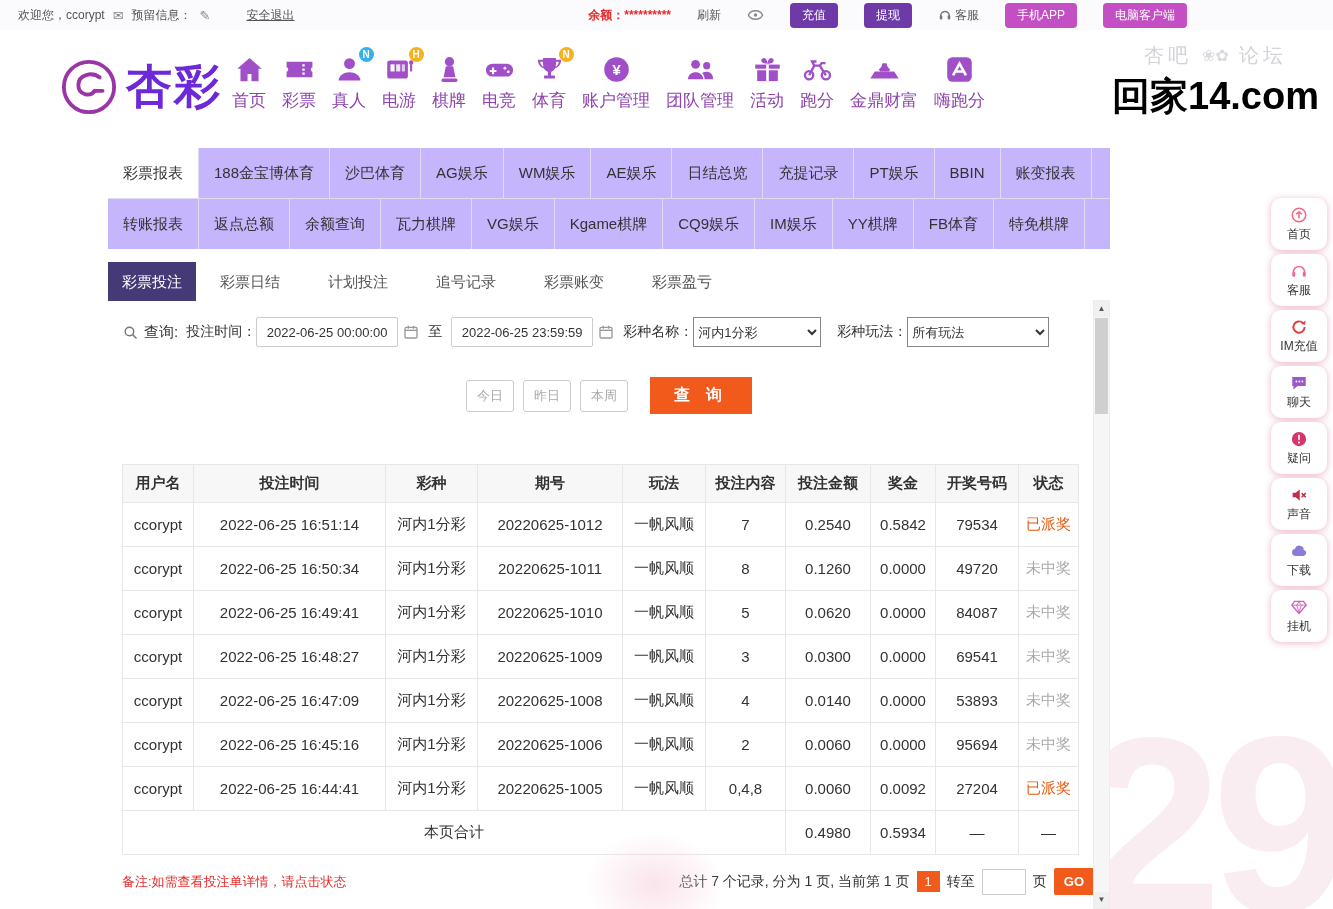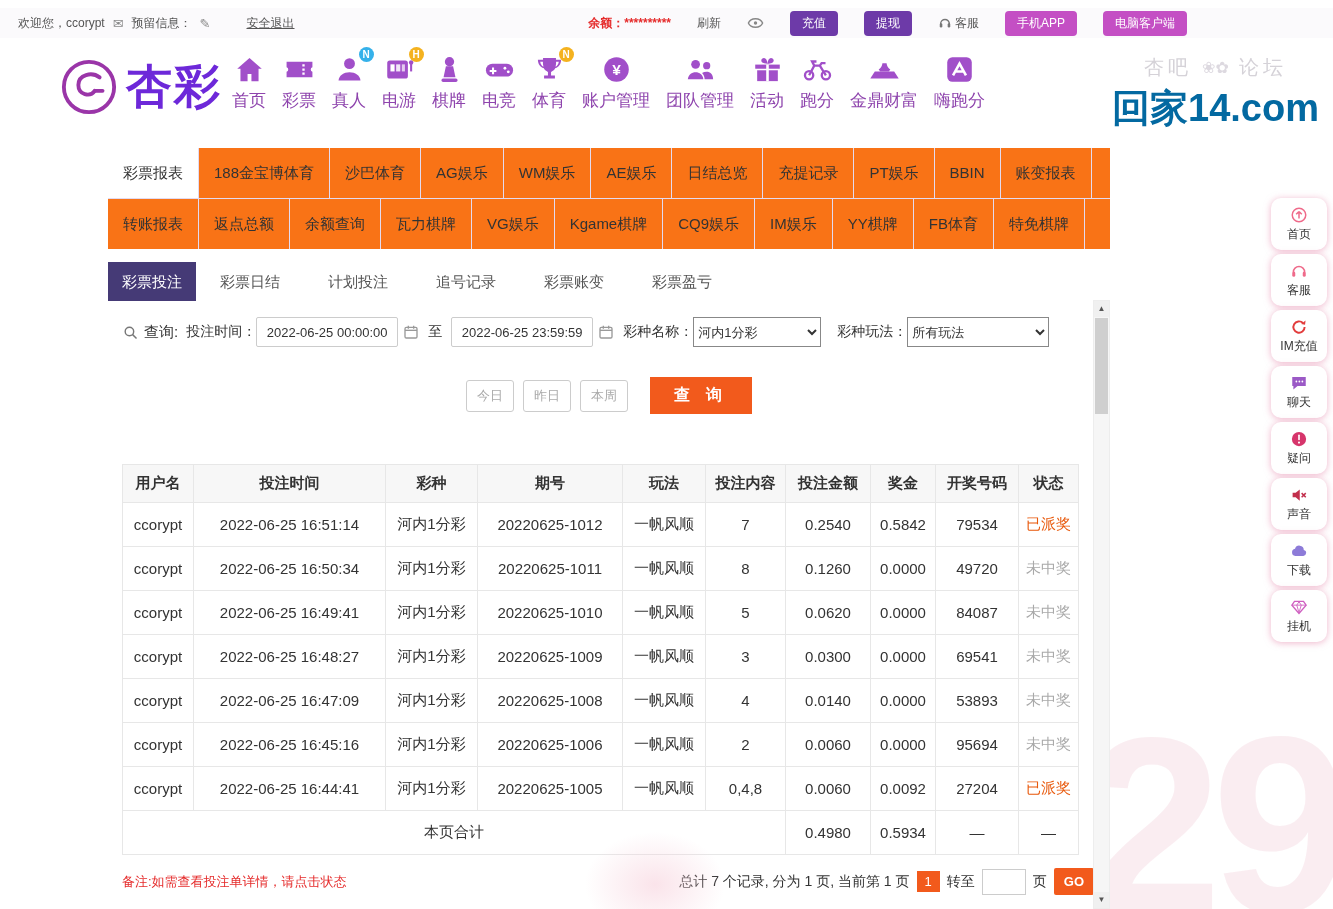--- a/index.html
+++ b/index.html
@@ -5,21 +5,21 @@
 *{margin:0;padding:0;box-sizing:border-box;}
 html,body{width:1333px;height:909px;}
 body{position:relative;overflow:hidden;background:#fff;font-family:"Liberation Sans","DejaVu Sans",sans-serif;}
 [data-interactable="true"]{cursor:pointer;}
 
 
 .bg-num{position:absolute;right:-8px;bottom:-60px;font-size:250px;font-weight:bold;color:rgba(238,196,208,.30);letter-spacing:-10px;z-index:0;pointer-events:none;}
 .bg-blob{position:absolute;left:585px;bottom:-28px;width:140px;height:105px;border-radius:50%;background:radial-gradient(closest-side,rgba(246,205,217,.55),rgba(246,205,217,0));z-index:2;pointer-events:none;}
 
 
-.topbar{position:absolute;top:8px;left:0;width:100%;height:30px;display:flex;align-items:center;padding:0 18px;font-size:12px;color:#555;background:#fbfafc;z-index:3;}
+.topbar{position:absolute;top:0;left:0;width:100%;height:30px;display:flex;align-items:center;padding:0 18px;font-size:12px;color:#555;background:#fbfafc;z-index:3;}
 .tb-icon{color:#888;margin:0 8px;font-style:normal;font-size:13px;}
 .logout{color:#555;text-decoration:underline;margin-left:28px;}
 .tb-right{margin-left:auto;display:flex;align-items:center;gap:26px;padding-right:128px;}
 .balance{color:#e52b2b;font-weight:bold;}
 .btn{border:none;color:#fff;font-size:12px;padding:4px 12px;border-radius:4px;font-family:inherit;}
 .btn.purple{background:#6d3aa8;}
 .btn.magenta{background:#c44fc4;}
 .service{display:inline-flex;align-items:center;gap:3px;color:#555;}
 .service svg{width:14px;height:14px;color:#777;}
 .eye svg{width:17px;height:12px;display:block;}
@@ -28,28 +28,28 @@
 .header{position:absolute;top:30px;left:0;width:100%;height:118px;background:#fff;z-index:1;}
 .logo{position:absolute;left:60px;top:26px;display:flex;align-items:center;gap:8px;}
 .logo-icon svg{width:58px;height:58px;display:block;}
 .logo-text{font-size:46px;font-weight:bold;color:#6d28d9;letter-spacing:2px;}
 .main-nav{position:absolute;left:224px;top:22px;display:flex;align-items:flex-start;}
 .nav-item{display:flex;flex-direction:column;align-items:center;padding:0 8px;}
 .nav-icon-wrap{position:relative;color:#a14fc9;height:34px;display:flex;align-items:center;}
 .nav-icon-wrap svg{width:31px;height:31px;display:block;}
 .badge{position:absolute;top:-5px;right:-9px;width:15px;height:15px;border-radius:50%;color:#fff;font-size:10px;line-height:15px;text-align:center;font-style:normal;font-weight:bold;}
 .nav-label{font-size:17px;color:#8e44ad;margin-top:3px;white-space:nowrap;}
-.watermark{position:absolute;right:14px;top:24px;text-align:center;color:#d5d2d8;z-index:0;pointer-events:none;}
+.watermark{position:absolute;right:14px;top:12px;text-align:center;color:#d5d2d8;z-index:0;pointer-events:none;}
 .wm-top{font-size:20px;letter-spacing:4px;display:flex;align-items:center;gap:10px;justify-content:center;}
 .wm-flower{font-size:16px;color:#ddd9e0;letter-spacing:0;}
-.wm-main{font-size:38px;font-weight:bold;color:#0369a1;text-shadow:1px 1px 0 #fff;margin-top:2px;}
+.wm-main{font-size:38px;font-weight:bold;color:#000000;text-shadow:1px 1px 0 #fff;margin-top:2px;}
 
 
 .main{position:absolute;left:108px;top:148px;width:1002px;height:761px;background:#fff;z-index:1;}
-.tabs-row{display:flex;background:#f97316;}
+.tabs-row{display:flex;background:#c4b5fd;}
 .tabs-row.second{border-top:1px solid #e3daf0;}
 .tab{height:50px;line-height:50px;padding:0 15px;font-size:15px;color:#333;border-right:1px solid #e3daf0;white-space:nowrap;}
 .tab.active{background:#fff;}
 .subtabs{display:flex;align-items:center;height:39px;margin-top:13px;background:#fff;}
 .subtab{height:39px;line-height:39px;padding:0 24px;font-size:15px;color:#555;}
 .subtab.active{background:#453a76;color:#fff;padding:0 14px;}
 
 .query-row{display:flex;align-items:center;margin:16px 0 0 14px;font-size:14px;color:#333;}
 .q-icon{width:17px;height:17px;margin-right:5px;flex:none;}
 .q-label{font-size:15px;margin-right:8px;}

